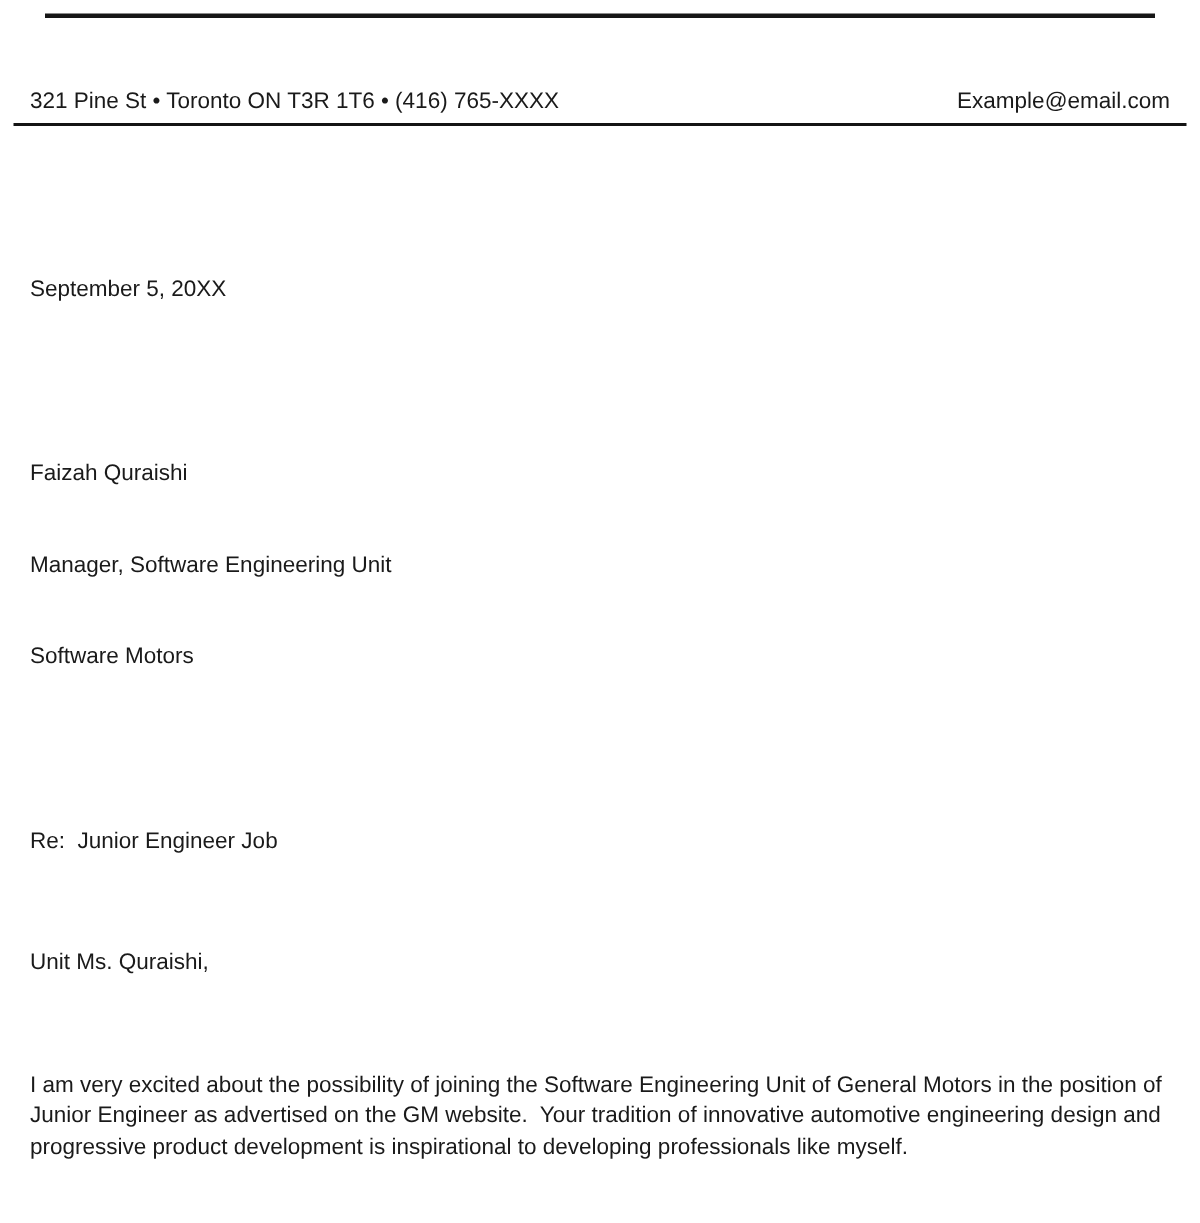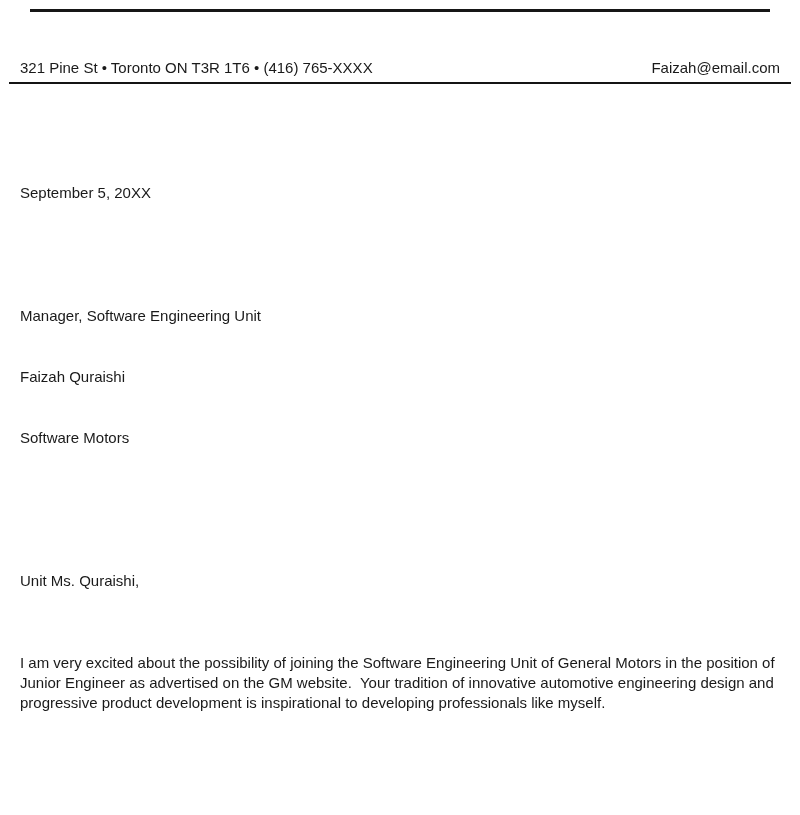--- a/index.html
+++ b/index.html
@@ -66,35 +66,36 @@
 </style>
 </head>
 <body>
 
 <div class="page">
 
   <div class="top-border"></div>
 
   <div class="contact-row">
     <span>321 Pine St • Toronto ON T3R 1T6 • (416) 765-XXXX</span>
-    <span>Faizah@email.com</span>
+    <span>Example@email.com</span>
   </div>
 
   <div class="header-rule"></div>
 
   <div class="letter-body">
 
     <div class="date-line">September 5, 20XX</div>
 
     <div class="recipient-block">
+      <div>Faizah Quraishi</div>
       <div>Manager, Software Engineering Unit</div>
-      <div>Faizah Quraishi</div>
       <div>Software Motors</div>
     </div>
 
+    <div class="subject-line">Re:  Junior Engineer Job</div>
 
     <div class="salutation">Unit Ms. Quraishi,</div>
 
     <p class="para">I am very excited about the possibility of joining the Software Engineering Unit of General Motors in the position of Junior Engineer as advertised on the GM website.  Your tradition of innovative automotive engineering design and progressive product development is inspirational to developing professionals like myself.</p>
 
     
 
     
 
     

